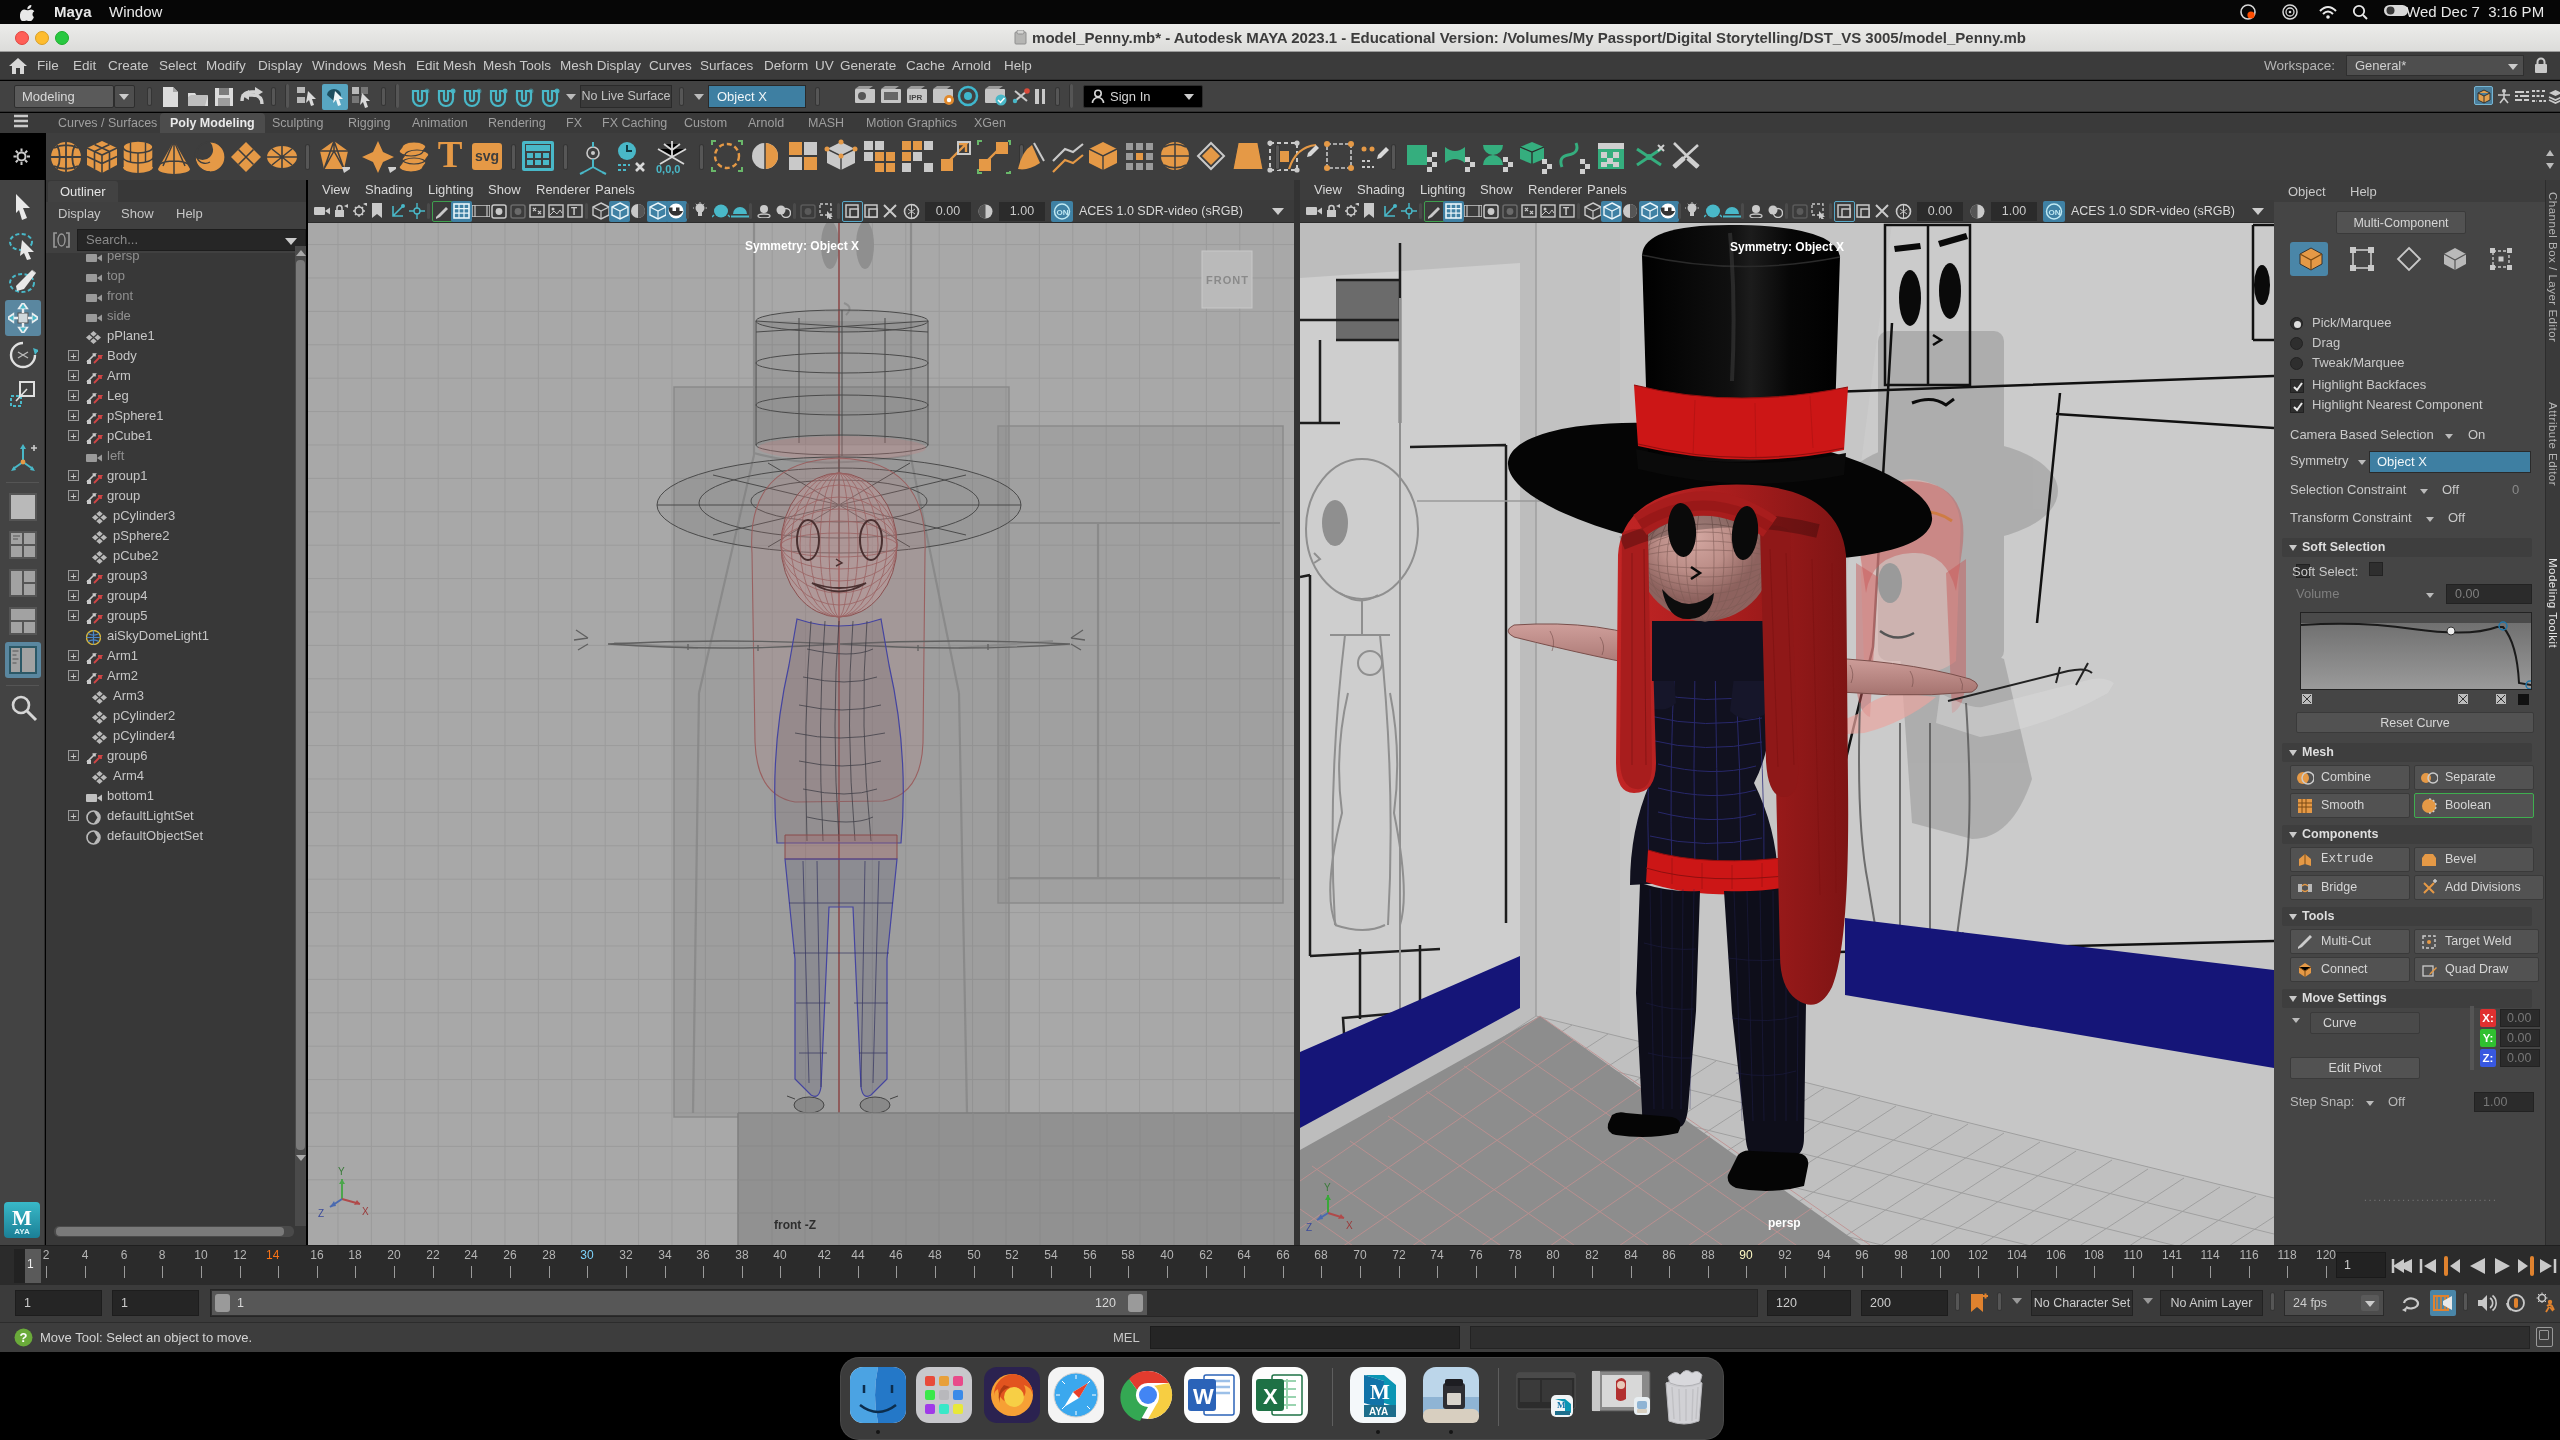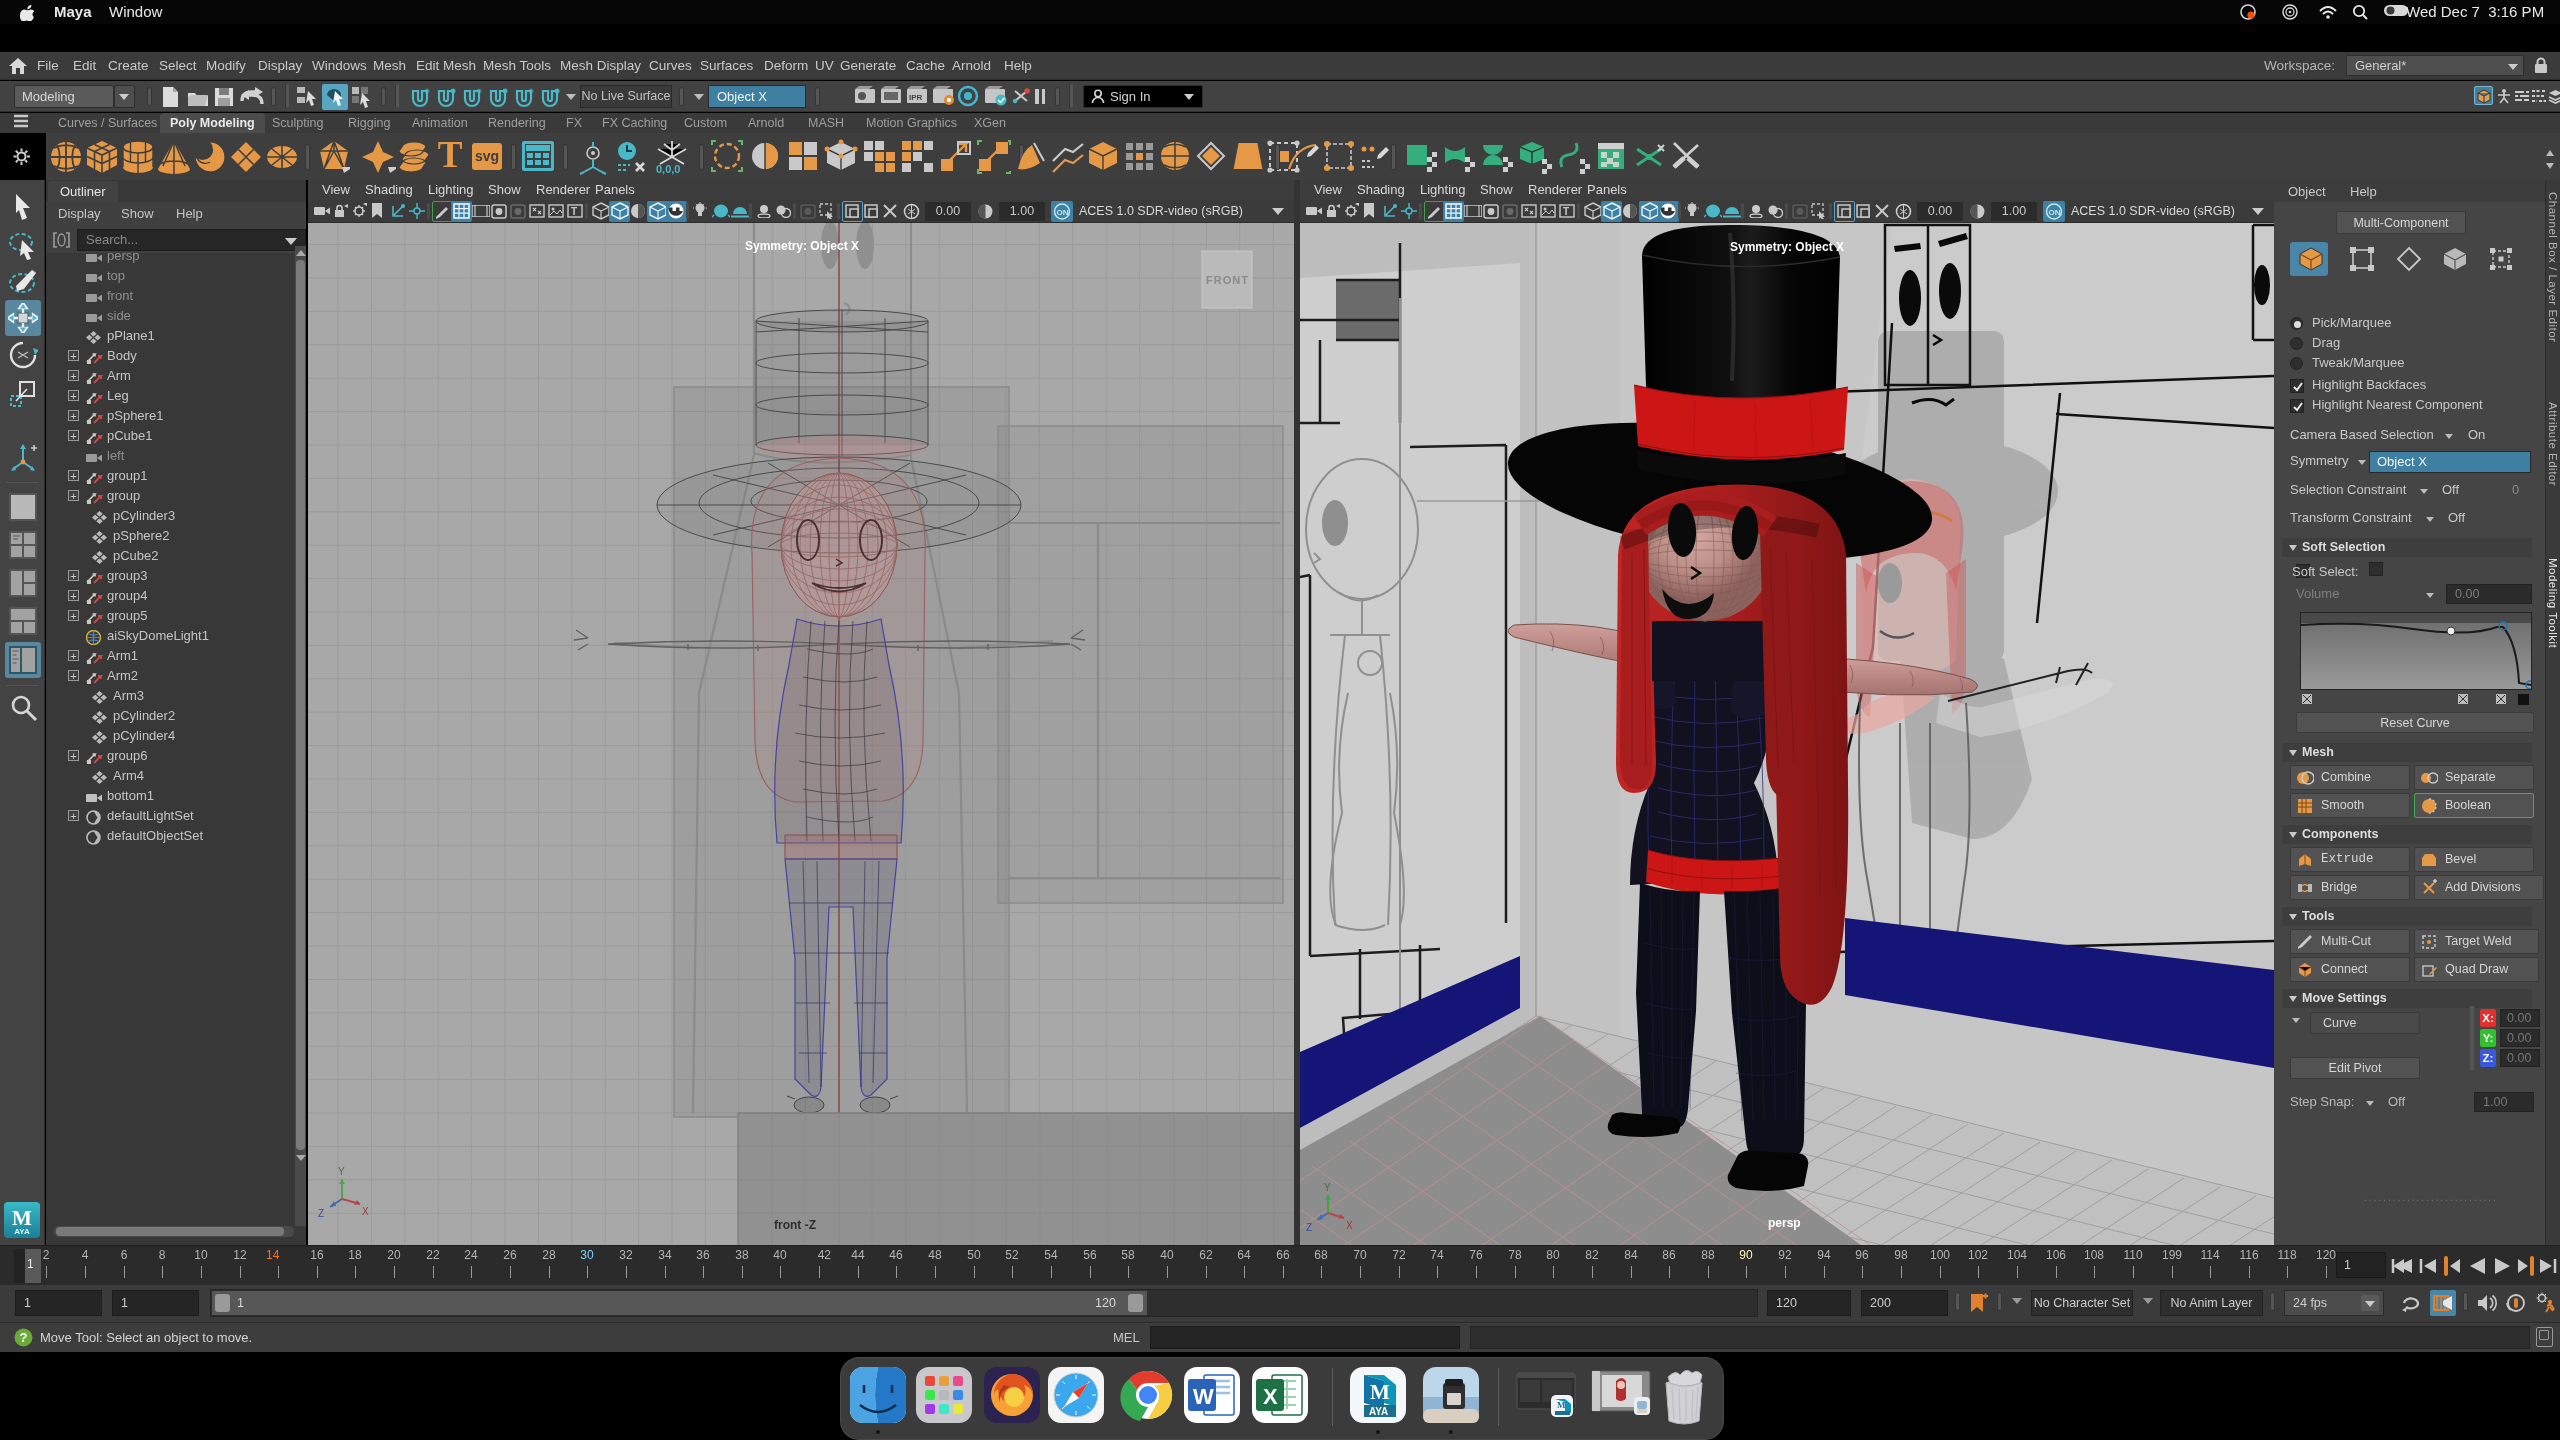--- a/index.html
+++ b/index.html
@@ -86,20 +86,29 @@
         <path d="M11 11 L15 15" stroke="#e8e8e8" stroke-width="2"></path>
       </svg>
  <svg class="it" style="left:2384px;top:5px" width="24" height="14">
         <rect x="0" y="0" width="24" height="11" rx="5.5" fill="#d8d8d8"></rect>
         <circle cx="6.5" cy="5.5" r="4" fill="#3a3a3a"></circle>
         <circle cx="17" cy="5.5" r="4" fill="#3a3a3a" opacity="0"></circle>
       </svg>
  <span class="it" style="left:2406px">Wed Dec 7&nbsp;&nbsp;3:16 PM</span>
 </div>
 
+<div class="abs" id="titlebar">
+ <div class="tl" style="left:15px;background:#ff5f57;border:1px solid #e0443e"></div>
+ <div class="tl" style="left:35px;background:#febc2e;border:1px solid #d89e24"></div>
+ <div class="tl" style="left:55px;background:#28c840;border:1px solid #1dad2b"></div>
+ <div id="title-text"><svg width="13" height="15" style="vertical-align:-2px;margin-right:5px">
+          <rect x="1" y="2" width="11" height="12" rx="1" fill="#b5b5b3" stroke="#8f8f8f"></rect>
+          <rect x="3" y="0" width="7" height="4" rx="1.5" fill="#d5d5d3" stroke="#8f8f8f"></rect>
+        </svg>model_Penny.mb* - Autodesk MAYA 2023.1 - Educational Version: /Volumes/My Passport/Digital Storytelling/DST_VS 3005/model_Penny.mb</div>
+</div>
 <div class="abs" id="mmenu">
       <svg class="abs" style="left:8px;top:5px" width="20" height="18">
         <path d="M10 1 L19 9 L16 9 L16 17 L12 17 L12 11 L8 11 L8 17 L4 17 L4 9 L1 9 Z" fill="#d8d8d8"></path>
       </svg>
       <span class="m" style="left:37px">File</span>
       <span class="m" style="left:73px">Edit</span>
       <span class="m" style="left:108px">Create</span>
       <span class="m" style="left:159px">Select</span>
       <span class="m" style="left:206px">Modify</span>
       <span class="m" style="left:258px">Display</span>
@@ -1866,21 +1875,21 @@
       <div class="abs" style="left:1966px;top:2px;width:24px;text-align:center;color:#b5b5b5;font-size:12px">102</div>
       <div class="abs" style="left:1978px;top:20px;width:1px;height:12px;background:#9a9a9a"></div>
       <div class="abs" style="left:2005px;top:2px;width:24px;text-align:center;color:#b5b5b5;font-size:12px">104</div>
       <div class="abs" style="left:2017px;top:20px;width:1px;height:12px;background:#9a9a9a"></div>
       <div class="abs" style="left:2044px;top:2px;width:24px;text-align:center;color:#b5b5b5;font-size:12px">106</div>
       <div class="abs" style="left:2056px;top:20px;width:1px;height:12px;background:#9a9a9a"></div>
       <div class="abs" style="left:2082px;top:2px;width:24px;text-align:center;color:#b5b5b5;font-size:12px">108</div>
       <div class="abs" style="left:2094px;top:20px;width:1px;height:12px;background:#9a9a9a"></div>
       <div class="abs" style="left:2121px;top:2px;width:24px;text-align:center;color:#b5b5b5;font-size:12px">110</div>
       <div class="abs" style="left:2133px;top:20px;width:1px;height:12px;background:#9a9a9a"></div>
-      <div class="abs" style="left:2160px;top:2px;width:24px;text-align:center;color:#b5b5b5;font-size:12px">199</div>
+      <div class="abs" style="left:2160px;top:2px;width:24px;text-align:center;color:#b5b5b5;font-size:12px">141</div>
       <div class="abs" style="left:2172px;top:20px;width:1px;height:12px;background:#9a9a9a"></div>
       <div class="abs" style="left:2198px;top:2px;width:24px;text-align:center;color:#b5b5b5;font-size:12px">114</div>
       <div class="abs" style="left:2210px;top:20px;width:1px;height:12px;background:#9a9a9a"></div>
       <div class="abs" style="left:2237px;top:2px;width:24px;text-align:center;color:#b5b5b5;font-size:12px">116</div>
       <div class="abs" style="left:2249px;top:20px;width:1px;height:12px;background:#9a9a9a"></div>
       <div class="abs" style="left:2275px;top:2px;width:24px;text-align:center;color:#b5b5b5;font-size:12px">118</div>
       <div class="abs" style="left:2287px;top:20px;width:1px;height:12px;background:#9a9a9a"></div>
       <div class="abs" style="left:2314px;top:2px;width:24px;text-align:center;color:#b5b5b5;font-size:12px">120</div>
       <div class="abs" style="left:2326px;top:20px;width:1px;height:12px;background:#9a9a9a"></div>
       <div class="abs" style="left:2336px;top:6px;width:50px;height:26px;background:#222;border:1px solid #1a1a1a;color:#ccc;font-size:12.5px;line-height:24px;padding-left:7px">1</div>

